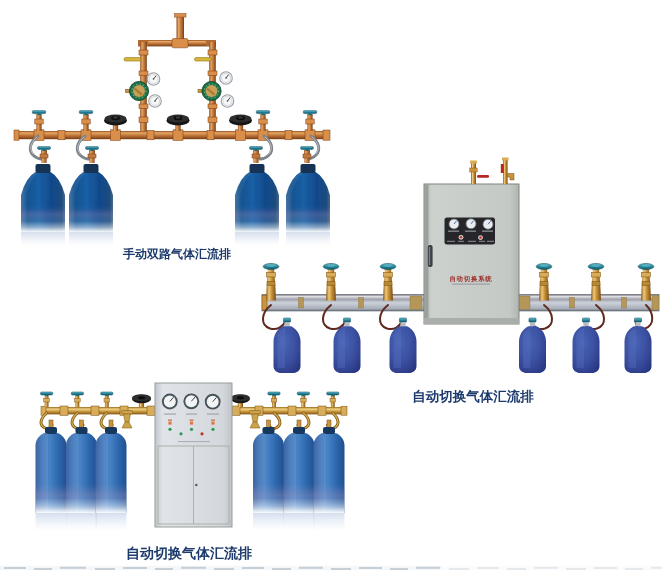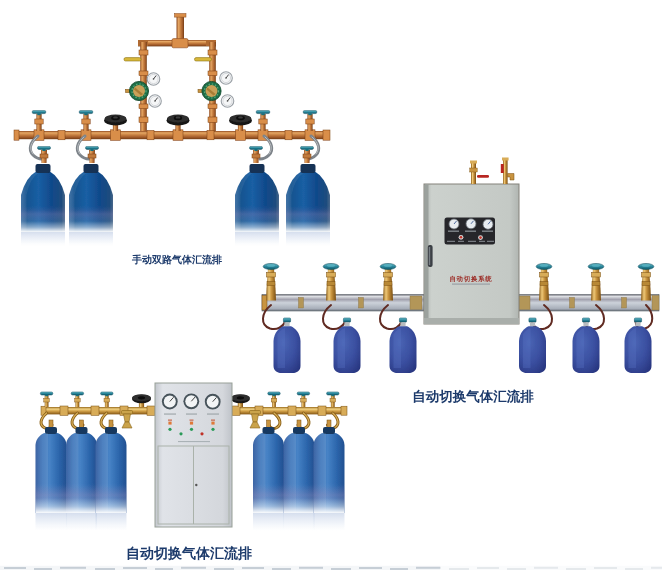--- a/index.html
+++ b/index.html
@@ -484,16 +484,16 @@
           <rect x="507" y="568" width="19" height="2"></rect>
           <rect x="534" y="566.8" width="24" height="2"></rect>
           <rect x="566" y="568" width="20" height="2"></rect>
           <rect x="594" y="567" width="23" height="2"></rect>
           <rect x="625" y="568" width="18" height="2"></rect>
           <rect x="651" y="566.8" width="11" height="2"></rect>
 </g>
 <rect x="440" y="564" width="222" height="8" fill="#ffffff" opacity="0.55"></rect>
 </g>
 </svg>
-<div class="lbl" style="left:177px;top:253px;font-size:10px;">手动双路气体汇流排</div>
+<div class="lbl" style="left:177px;top:246px;font-size:12px;">手动双路气体汇流排</div>
 <div class="lbl" style="left:473px;top:388px;font-size:13.5px;">自动切换气体汇流排</div>
 <div class="lbl" style="left:189px;top:545px;font-size:14px;">自动切换气体汇流排</div>
 </div>
 
 </body></html>

